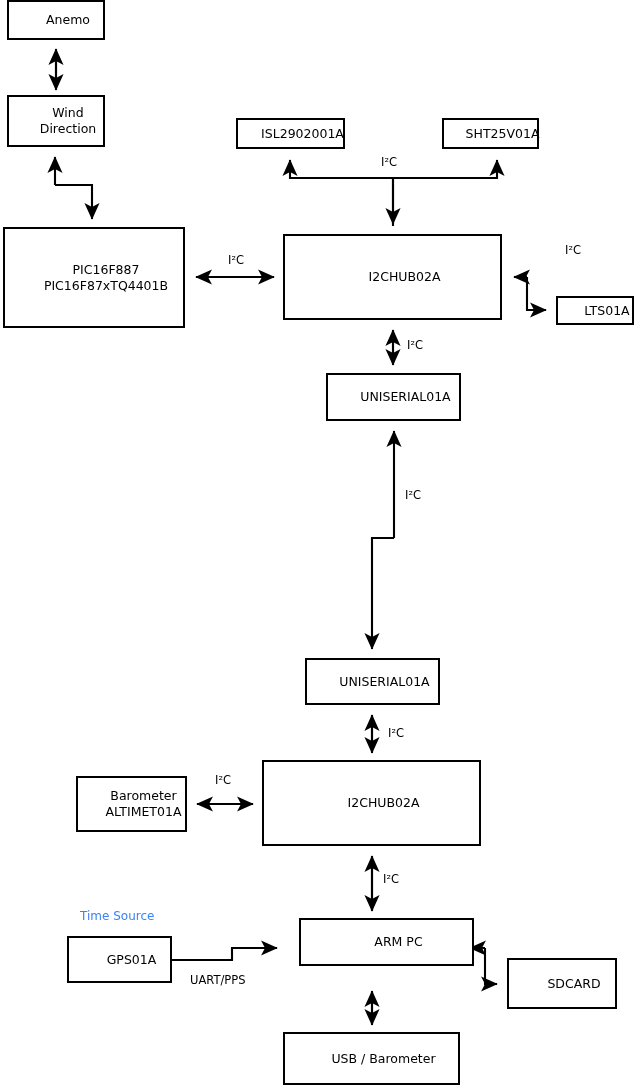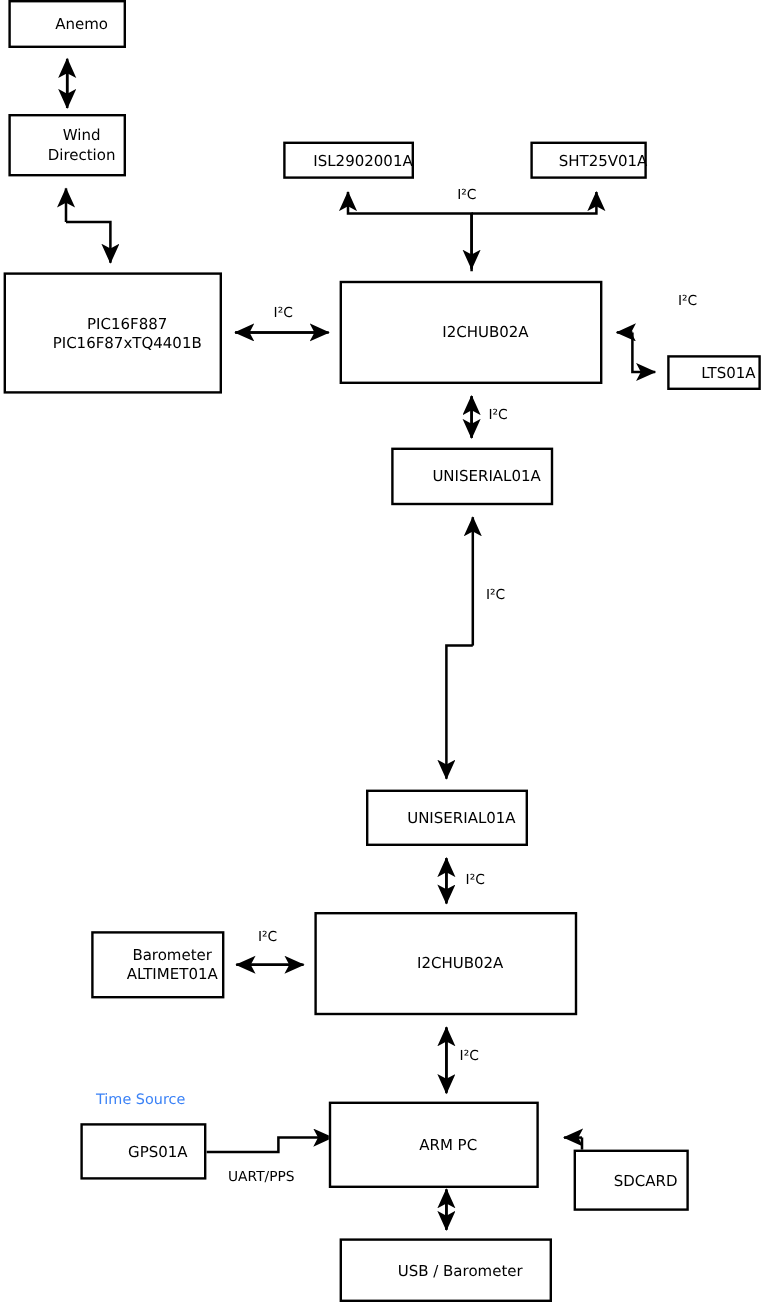--- a/index.html
+++ b/index.html
@@ -187,25 +187,25 @@
   </div>
 
   <div class="node" style="left:262px; top:760px; width:219px; height:86px;">
     <span class="lbl">I2CHUB02A</span>
   </div>
 
   <div class="node" style="left:67px; top:936px; width:105px; height:47px;">
     <span class="lbl">GPS01A</span>
   </div>
 
-  <div class="node" style="left:274px; top:918px; width:175px; height:72px;">
+  <div class="node" style="left:299px; top:918px; width:175px; height:48px;">
     <span class="lbl">ARM PC</span>
   </div>
 
-  <div class="node" style="left:478px; top:958px; width:96px; height:51px;">
+  <div class="node" style="left:507px; top:958px; width:110px; height:51px;">
     <span class="lbl">SDCARD</span>
   </div>
 
   <div class="node" style="left:283px; top:1032px; width:177px; height:53px;">
     <span class="lbl">USB / Barometer</span>
   </div>
 
   <div class="wire-label" style="left:381px; top:155px;">I²C</div>
 
   <div class="wire-label" style="left:228px; top:253px;">I²C</div>

